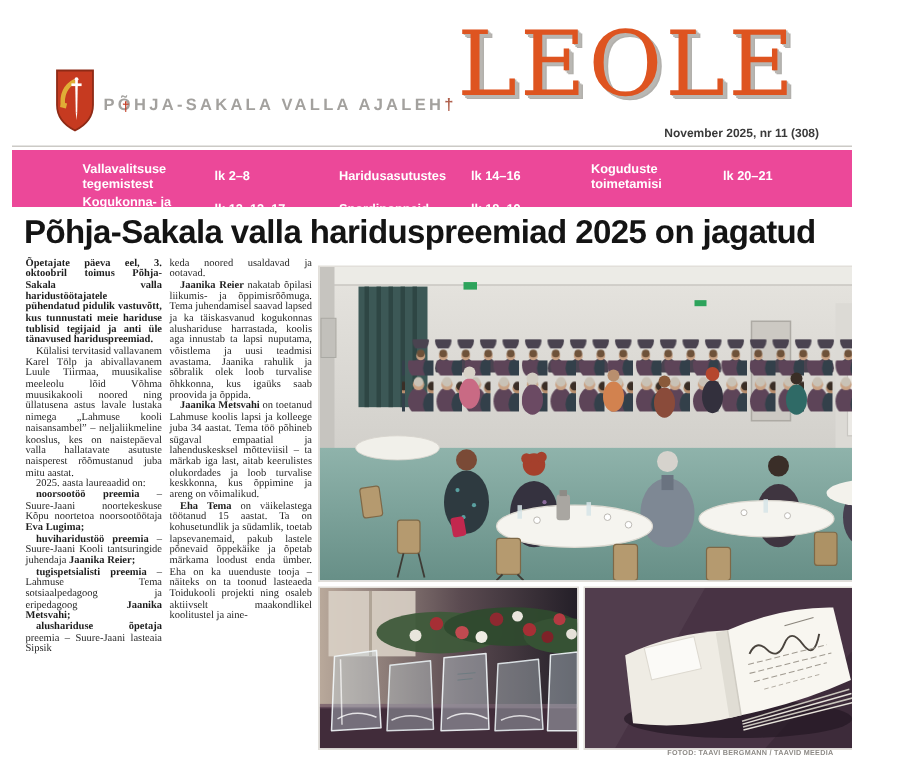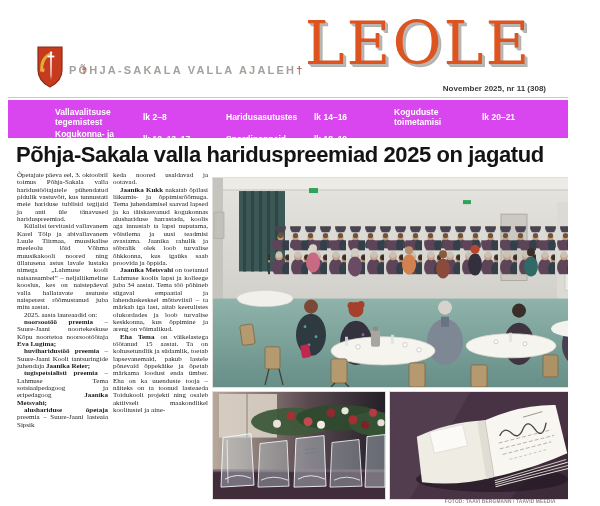--- a/index.html
+++ b/index.html
@@ -16,42 +16,42 @@
   .tag-end{color:#b0614e;}
   .logo{position:absolute;top:12px;left:288px;width:260px;text-align:center;
         font-family:"DejaVu Serif",serif;font-size:60px;font-weight:400;line-height:1.05;
         color:#de5420;letter-spacing:2px;
         text-shadow:1px 1px 0 #b9b7b3,2px 2px 0 #b9b7b3,3px 3px 0 #b2b0ac;}
   .issue{position:absolute;top:84px;left:288px;width:258px;text-align:right;
          font-family:"Liberation Sans",sans-serif;font-size:8px;font-weight:700;color:#3a3a3a;}
   .rule{position:absolute;left:8px;top:97px;width:584px;height:1px;background:#cccac6;}
 
   
-  .toc{position:absolute;left:8px;top:100px;width:584px;height:38px;background:#d946ef;
+  .toc{position:absolute;left:8px;top:100px;width:584px;height:38px;background:#ec4899;
        box-sizing:border-box;padding:7px 10px 6px 47px;display:grid;
        grid-template-columns:163px 160px 1fr;grid-template-rows:1fr 1fr;
        grid-auto-flow:column;column-gap:8px;row-gap:2px;}
   .toc-item{display:flex;align-items:center;font-family:"Liberation Sans",sans-serif;
             font-size:8.5px;font-weight:700;color:#ffffff;line-height:1.2;}
   .toc-label{width:88px;flex:none;}
   .toc-pages{flex:none;}
 
   
   .headline{position:absolute;left:16px;top:142px;width:580px;white-space:nowrap;
             font-family:"Liberation Sans",sans-serif;font-size:22px;font-weight:700;
             letter-spacing:-0.4px;color:#141414;}
 
   
   .col{position:absolute;top:172px;}
   .col1{left:17px;width:91px;}
   .col2{left:113px;width:95px;}
   .col p{margin:0;font-size:7px;line-height:7.35px;text-align:justify;color:#1d1d1d;}
   .gap{margin-top:4px;}
   .ind{text-indent:7px;}
-  .lead{font-weight:400;}
+  .lead{font-weight:700;}
   .b{font-weight:700;}
 
   
   .photo{position:absolute;overflow:hidden;outline:1px solid #e2dfda;background:#ccc;}
   .ph-large{left:213px;top:178px;width:375px;height:209px;}
   .ph-troph{left:213px;top:392px;width:172px;height:107px;}
   .ph-book{left:390px;top:392px;width:198px;height:107px;}
   .photo svg{display:block;width:100%;height:100%;}
   .caption{position:absolute;right:12px;top:499px;font-family:"Liberation Sans",sans-serif;
            font-size:8px;font-weight:700;letter-spacing:.3px;color:#8d8a86;
@@ -108,21 +108,21 @@
     <p class="gap ind">Külalisi tervitasid vallavanem Karel Tölp ja abivallavanem Luule Tiirmaa, muusikalise meeleolu lõid Võhma muusikakooli noored ning üllatusena astus lavale lustaka nimega „Lahmuse kooli naisansambel” – neljaliikmeline kooslus, kes on naistepäeval valla hallatavate asutuste naisperest rõõmustanud juba mitu aastat.</p>
     <p class="ind">2025. aasta laureaadid on:</p>
     <p class="ind"><span class="b">noorsootöö preemia</span><span> – Suure-Jaani noortekeskuse Kõpu noortetoa noorsootöötaja </span><span class="b">Eva Lugima;</span></p>
     <p class="ind"><span class="b">huviharidustöö preemia</span><span> – Suure-Jaani Kooli tantsuringide juhendaja </span><span class="b">Jaanika Reier;</span></p>
     <p class="ind"><span class="b">tugispetsialisti preemia</span><span> – Lahmuse Tema sotsiaalpedagoog ja eripedagoog </span><span class="b">Jaanika Metsvahi;</span></p>
     <p class="ind"><span class="b">alushariduse õpetaja</span><span> preemia – Suure-Jaani lasteaia Sipsik</span></p>
   </div>
 
   <div class="col col2">
     <p>keda noored usaldavad ja ootavad.</p>
-    <p class="ind"><span class="b">Jaanika Kukk</span><span> nakatab õpilasi liikumis- ja õppimisrõõmuga. Tema juhendamisel saavad lapsed ja ka täiskasvanud kogukonnas alushariduse harrastada, koolis aga innustab ta lapsi nuputama, võistlema ja uusi teadmisi avastama. Jaanika rahulik ja sõbralik olek loob turvalise õhkkonna, kus igaüks saab proovida ja õppida.</span></p>
+    <p class="ind"><span class="b">Jaanika Reier</span><span> nakatab õpilasi liikumis- ja õppimisrõõmuga. Tema juhendamisel saavad lapsed ja ka täiskasvanud kogukonnas alushariduse harrastada, koolis aga innustab ta lapsi nuputama, võistlema ja uusi teadmisi avastama. Jaanika rahulik ja sõbralik olek loob turvalise õhkkonna, kus igaüks saab proovida ja õppida.</span></p>
     <p class="ind"><span class="b">Jaanika Metsvahi</span><span> on toetanud Lahmuse koolis lapsi ja kolleege juba 34 aastat. Tema töö põhineb sügaval empaatial ja lahenduskesksel mõtteviisil – ta märkab iga last, aitab keerulistes olukordades ja loob turvalise keskkonna, kus õppimine ja areng on võimalikud.</span></p>
     <p class="ind"><span class="b">Eha Tema</span><span> on väikelastega töötanud 15 aastat. Ta on kohusetundlik ja südamlik, toetab lapsevanemaid, pakub lastele põnevaid õppekäike ja õpetab märkama loodust enda ümber. Eha on ka uuenduste tooja – näiteks on ta toonud lasteaeda Toidukooli projekti ning osaleb aktiivselt maakondlikel koolitustel ja aine-</span></p>
   </div>
 
   <div class="photo ph-large">
     <svg viewBox="0 0 375 208" preserveAspectRatio="none" aria-hidden="true">
       <defs>
         <linearGradient id="wallg" x1="0" y1="0" x2="0" y2="1">
           <stop offset="0" stop-color="#e6e4df"></stop>
             <stop offset="1" stop-color="#d2d0cb"></stop>

